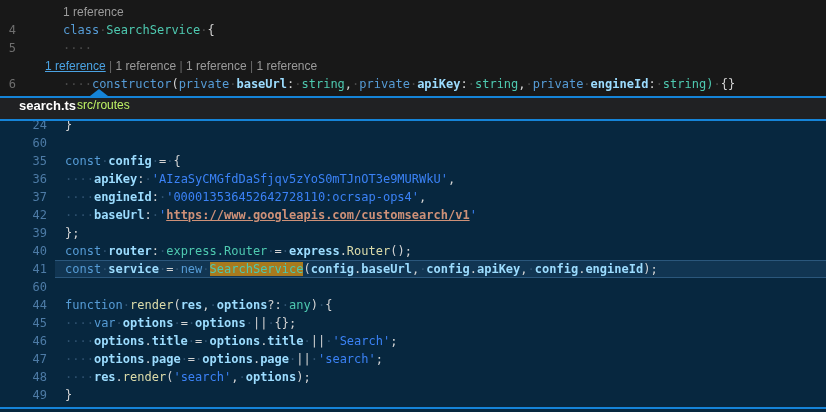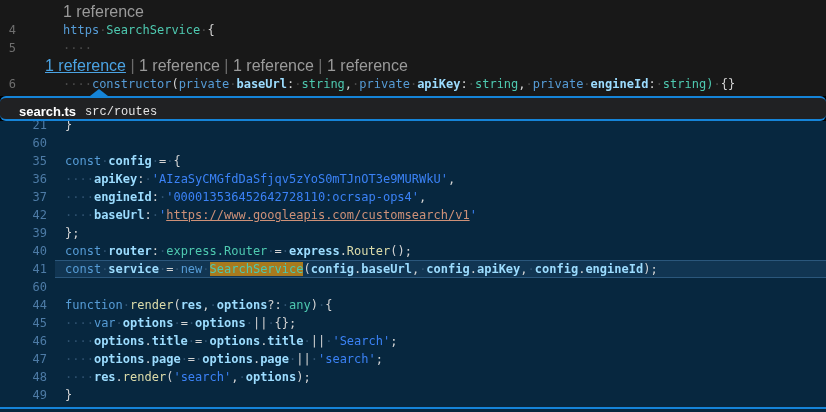--- a/index.html
+++ b/index.html
@@ -11,81 +11,81 @@
   }
   html,body{margin:0;padding:0;background:#000;}
   .stage{position:relative;width:826px;height:412px;overflow:hidden;
          font-family:"DejaVu Sans Mono","Liberation Mono",monospace;}
   
   .top-editor{position:absolute;left:0;top:0;width:100%;height:96px;
               background:var(--topbg);padding-top:3px;box-sizing:border-box;}
   .row{position:relative;height:18px;line-height:18px;font-size:12px;white-space:pre;}
   .top-editor .num{position:absolute;left:0;top:0;width:16px;text-align:right;color:#6e6e6e;}
   .top-editor .content{display:block;margin-left:63px;}
-  .codelens{color:#9a9a9a;font-family:"Liberation Sans",sans-serif;font-size:16px;}
+  .codelens{color:#9a9a9a;font-family:"Liberation Sans",sans-serif;font-size:12px;}
   .cl-link{color:#9a9a9a;cursor:pointer;}
   .cl-link.active{color:#4ba3e3;text-decoration:underline;}
   .sep{color:#6b6b6b;}
   
   .peek-header{position:absolute;left:0;top:96px;width:100%;height:25px;background:var(--hdrbg);
                border-top:2px solid var(--accent);border-bottom:2px solid var(--accent);
-               box-sizing:border-box;display:flex;align-items:flex-end;padding-left:19px;
-               font-family:"Liberation Sans",sans-serif;border-radius:6px;}
+               box-sizing:border-box;display:flex;align-items:flex-start;padding-left:19px;
+               font-family:"Liberation Sans",sans-serif;}
   .filename{color:#ffffff;font-weight:bold;font-size:13px;}
-  .filepath{color:#e5e5e5;font-size:12px;margin-left:9px;font-family:Liberation Mono, monospace;}
+  .filepath{color:#bef264;font-size:12px;margin-left:1px;}
   .anchor{position:absolute;left:90px;top:89px;width:0;height:0;
           border-left:9px solid transparent;border-right:9px solid transparent;
           border-bottom:7px solid var(--accent);}
   
   .peek-body{position:absolute;left:0;top:121px;width:100%;height:291px;
              background:var(--peekbg);overflow:hidden;}
   #peek-rows .row:first-child{margin-top:-5px;}
   .peek-body .num{position:absolute;left:0;top:0;width:47px;text-align:right;color:#4d7ba6;}
   .peek-body .content{display:block;margin-left:55px;padding-left:10px;height:18px;}
   .row.hl .content{background:rgba(86,156,214,0.13);
         box-shadow:inset 0 1px 0 rgba(110,175,235,0.28),inset 0 -1px 0 rgba(110,175,235,0.28);}
   .peek-bottom{position:absolute;left:0;top:407px;width:100%;height:2px;background:var(--accent);}
   
   .tk{display:inline;}
   .kw{color:#569cd6;}
   .type{color:#4ec9b0;}
   .prop{color:#9cdcfe;font-weight:bold;}
   .str{color:#3b82f6;}
-  .strU{color:#ce9178;text-decoration:underline;cursor:pointer;}
+  .strU{color:#ce9178;text-decoration:underline;cursor:pointer;font-weight:bold;}
   .fn{color:#dcdcaa;}
   .pun{color:#d4d4d4;}
   .opr{color:#d4d4d4;}
   .top-editor .ws{color:#4a4a4a;}
   .peek-body .ws{color:#2f5270;}
   .match{background:var(--matchbg);}
 </style>
 </head>
 <body>
 
 <div class="stage">
   <div class="top-editor">
     <div id="top-rows">
         <div class="row codelens" style="padding-left: 63px;"><span class="cl-link">1 reference</span></div>
-        <div class="row"><span class="num">4</span><span class="content"><span class="tk kw">https</span><span class="tk ws">·</span><span class="tk type">SearchService</span><span class="tk ws">·</span><span class="tk pun">{</span></span></div>
+        <div class="row"><span class="num">4</span><span class="content"><span class="tk kw">class</span><span class="tk ws">·</span><span class="tk type">SearchService</span><span class="tk ws">·</span><span class="tk pun">{</span></span></div>
         <div class="row"><span class="num">5</span><span class="content"><span class="tk ws">····</span></span></div>
         <div class="row codelens" style="padding-left: 45px;"><span class="cl-link active">1 reference</span><span class="sep"> | </span><span class="cl-link">1 reference</span><span class="sep"> | </span><span class="cl-link">1 reference</span><span class="sep"> | </span><span class="cl-link">1 reference</span></div>
         <div class="row"><span class="num">6</span><span class="content"><span class="tk ws">····</span><span class="tk kw">constructor</span><span class="tk pun">(</span><span class="tk kw">private</span><span class="tk ws">·</span><span class="tk prop">baseUrl</span><span class="tk pun">:</span><span class="tk ws">·</span><span class="tk type">string</span><span class="tk pun">,</span><span class="tk ws">·</span><span class="tk kw">private</span><span class="tk ws">·</span><span class="tk prop">apiKey</span><span class="tk pun">:</span><span class="tk ws">·</span><span class="tk type">string</span><span class="tk pun">,</span><span class="tk ws">·</span><span class="tk kw">private</span><span class="tk ws">·</span><span class="tk prop">engineId</span><span class="tk pun">:</span><span class="tk ws">·</span><span class="tk type">string</span><span class="tk type">)</span><span class="tk ws">·</span><span class="tk pun">{}</span></span></div>
       </div>
   </div>
 
   <div class="anchor"></div>
 
   <div class="peek-header">
     <span class="filename">search.ts</span>
     <span class="filepath">src/routes</span>
   </div>
 
   <div class="peek-body">
     <div id="peek-rows">
-        <div class="row"><span class="num">21</span><span class="content"><span class="tk pun">}</span></span></div>
+        <div class="row"><span class="num">24</span><span class="content"><span class="tk pun">}</span></span></div>
         <div class="row"><span class="num">60</span><span class="content"></span></div>
         <div class="row"><span class="num">35</span><span class="content"><span class="tk kw">const</span><span class="tk ws">·</span><span class="tk prop">config</span><span class="tk ws">·</span><span class="tk opr">=</span><span class="tk ws">·</span><span class="tk pun">{</span></span></div>
         <div class="row"><span class="num">36</span><span class="content"><span class="tk ws">····</span><span class="tk prop">apiKey</span><span class="tk pun">:</span><span class="tk ws">·</span><span class="tk str">'AIzaSyCMGfdDaSfjqv5zYoS0mTJnOT3e9MURWkU'</span><span class="tk pun">,</span></span></div>
         <div class="row"><span class="num">37</span><span class="content"><span class="tk ws">····</span><span class="tk prop">engineId</span><span class="tk pun">:</span><span class="tk ws">·</span><span class="tk str">'000013536452642728110:ocrsap-ops4'</span><span class="tk pun">,</span></span></div>
         <div class="row"><span class="num">42</span><span class="content"><span class="tk ws">····</span><span class="tk prop">baseUrl</span><span class="tk pun">:</span><span class="tk ws">·</span><span class="tk str">'</span><span class="tk strU">https://www.googleapis.com/customsearch/v1</span><span class="tk str">'</span></span></div>
         <div class="row"><span class="num">39</span><span class="content"><span class="tk pun">};</span></span></div>
         <div class="row"><span class="num">40</span><span class="content"><span class="tk kw">const</span><span class="tk ws">·</span><span class="tk prop">router</span><span class="tk pun">:</span><span class="tk ws">·</span><span class="tk type">express.Router</span><span class="tk ws">·</span><span class="tk opr">=</span><span class="tk ws">·</span><span class="tk prop">express</span><span class="tk pun">.</span><span class="tk fn">Router</span><span class="tk pun">();</span></span></div>
         <div class="row hl"><span class="num">41</span><span class="content"><span class="tk kw">const</span><span class="tk ws">·</span><span class="tk prop">service</span><span class="tk ws">·</span><span class="tk opr">=</span><span class="tk ws">·</span><span class="tk kw">new</span><span class="tk ws">·</span><span class="tk type match">SearchService</span><span class="tk pun">(</span><span class="tk prop">config</span><span class="tk pun">.</span><span class="tk prop">baseUrl</span><span class="tk pun">,</span><span class="tk ws">·</span><span class="tk prop">config</span><span class="tk pun">.</span><span class="tk prop">apiKey</span><span class="tk pun">,</span><span class="tk ws">·</span><span class="tk prop">config</span><span class="tk pun">.</span><span class="tk prop">engineId</span><span class="tk pun">);</span></span></div>
         <div class="row"><span class="num">60</span><span class="content"></span></div>
         <div class="row"><span class="num">44</span><span class="content"><span class="tk kw">function</span><span class="tk ws">·</span><span class="tk fn">render</span><span class="tk pun">(</span><span class="tk prop">res</span><span class="tk pun">,</span><span class="tk ws">·</span><span class="tk prop">options</span><span class="tk pun">?:</span><span class="tk ws">·</span><span class="tk type">any</span><span class="tk pun">)</span><span class="tk ws">·</span><span class="tk pun">{</span></span></div>

